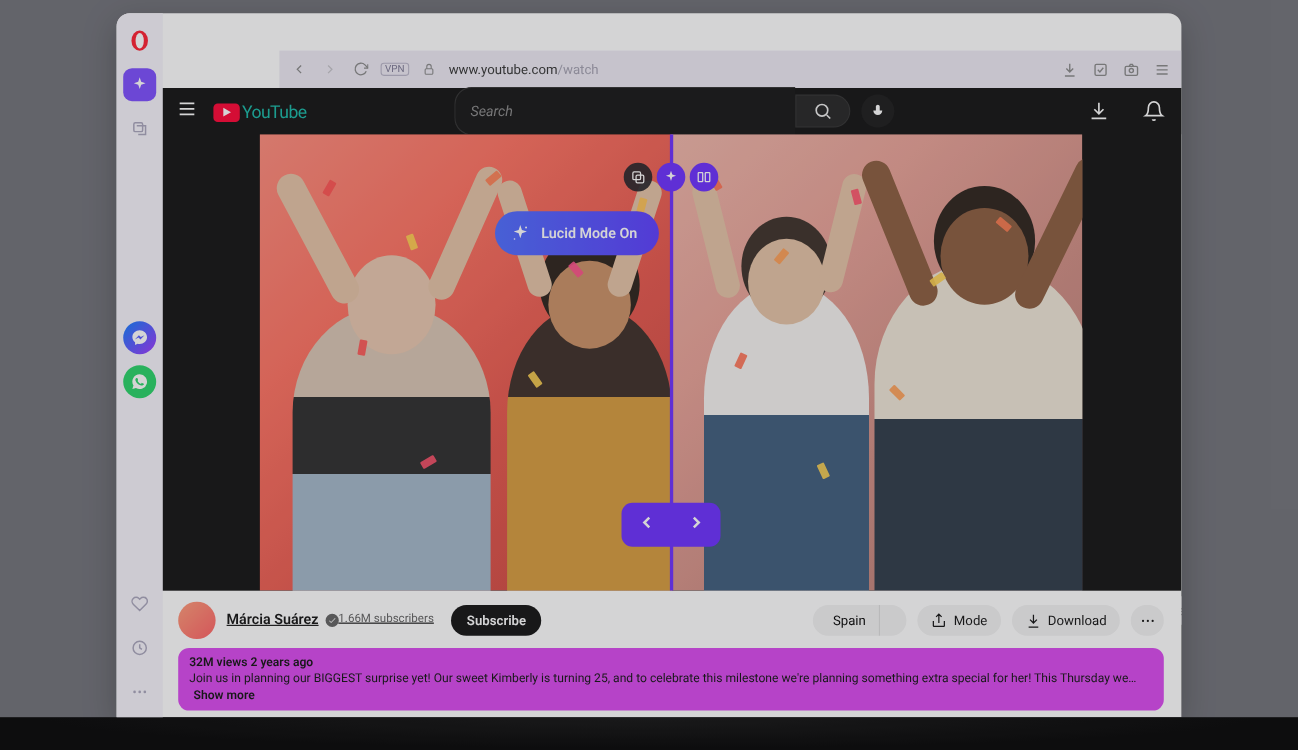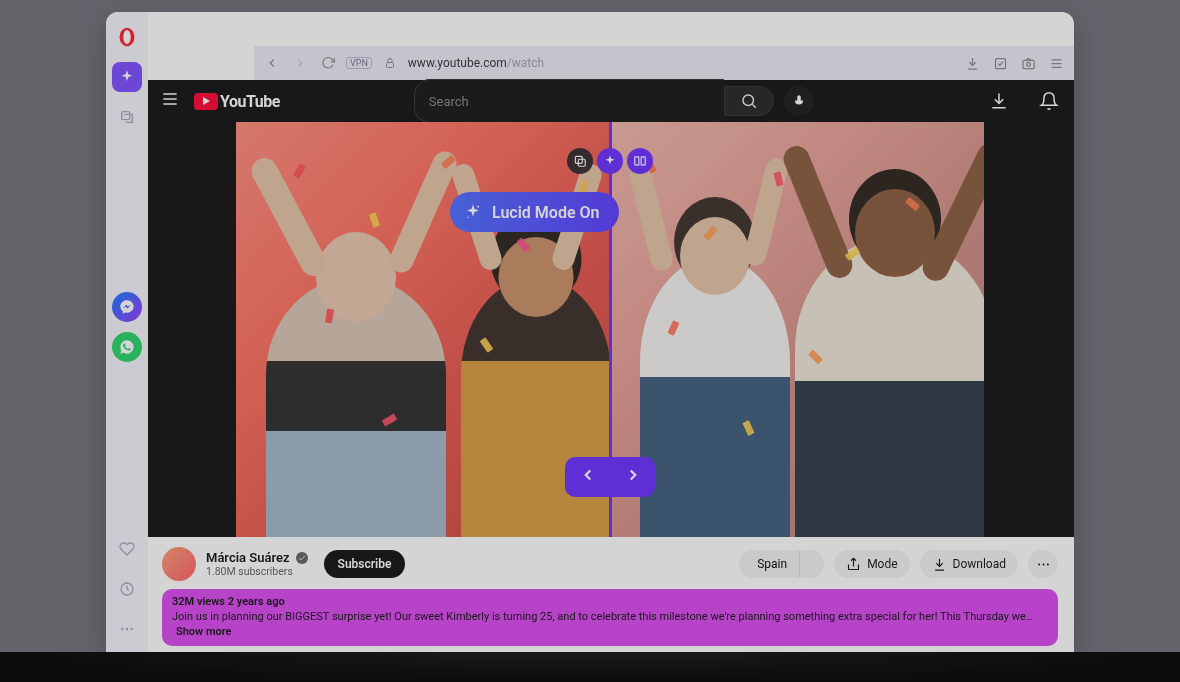--- a/index.html
+++ b/index.html
@@ -59,43 +59,43 @@
 .viewport {
   position: absolute; left: 40px; right: 0; top: 68px; bottom: 0;
   background: #0f0f0f;
 }
 
 
 .yt-header {
   height: 42px; background: #0f0f0f; display: flex; align-items: center; padding: 0 14px; gap: 14px;
 }
 .yt-burger { width:20px; color:#fff; }
-.yt-logo { display:flex; align-items:center; gap:2px; color:#ffffff; font-weight:700; letter-spacing:-0.5px; font-size: 16px; }
+.yt-logo { display:flex; align-items:flex-end; gap:2px; color:#14b8a6; font-weight:400; letter-spacing:-0.5px; font-size: 16px; }
 .yt-logo .red { width:24px; height:17px; background:#ff0033; border-radius:4px; position:relative; }
 .yt-logo .red::after { content:''; position:absolute; left:9px; top:4px; border-left:7px solid #fff; border-top:4.5px solid transparent; border-bottom:4.5px solid transparent; }
 .yt-search-wrap { margin-left: 120px; display:flex; align-items:center; flex: 0 0 400px; }
-.yt-search { flex:1; height:44px; background:#121212; border:1px solid #303030; border-right:none; border-radius: 16px 0 0 16px; padding:0 14px; color:#888; font-size:13px; display:flex; align-items:center; }
+.yt-search { flex:1; height:44px; background:#121212; border:1px solid #303030; border-right:none; border-radius: 16px 0 0 16px; padding:0 14px; color:#888; font-size:13px; display:flex; align-items:center;font-style:italic; }
 .yt-search-btn { width:50px; height:30px; background:#222; border:1px solid #303030; border-radius:0 16px 16px 0; display:flex; align-items:center; justify-content:center; color:#eee; }
 .yt-mic { width:30px; height:30px; background:#181818; border-radius:50%; margin-left:10px; display:flex; align-items:center; justify-content:center; color:#fff; }
 .yt-header .spacer { flex:1; }
 .yt-hicon { color:#fff; width:22px; height:22px; display:flex; align-items:center; justify-content:center; margin-left:14px; }
 
 
 .video-wrap { position:absolute; left:90px; right:90px; top:42px; bottom:115px; background:#000; overflow:hidden; }
 .vid-half { position:absolute; top:0; bottom:0; }
 .vid-left { left:0; width:50%; background: linear-gradient(135deg, #ff8a7a 0%, #ff6f5e 30%, #e8554a 60%, #c7403a 100%); }
 .vid-right { right:0; width:50%; background: linear-gradient(135deg, #f0b5a8 0%, #e8a095 30%, #d08c82 60%, #b37870 100%); }
 .confetti { position:absolute; width:7px; height:14px; border-radius:1px; opacity:0.9; }
 .vid-divider { position:absolute; left:50%; top:0; bottom:0; width:3px; margin-left:-1.5px; background:#6a2cff; z-index:5; }
 
 
 .lucid-pill {
   position:absolute; top:70px; height:40px; border-radius:20px;
   display:flex; align-items:center; gap:10px; padding:0 20px 0 14px;
-  font-size:16px; font-weight:600; color:#fff; z-index:6;
+  font-size:13px; font-weight:600; color:#fff; z-index:6;
 }
 .lucid-on { left: calc(50% - 160px); background: linear-gradient(90deg, #4b6bff 0%, #5a3bff 100%); }
 .lucid-off { left: calc(50% + 20px); background: rgba(130,130,135,0.85); }
 .sparkle-icon { width:18px; height:18px; }
 
 
 .trio { position:absolute; top:26px; left:50%; transform:translateX(-50%); display:flex; gap:4px; z-index:6; }
 .trio .t { width:26px; height:26px; border-radius:50%; display:flex; align-items:center; justify-content:center; color:#fff; }
 .trio .dark { background: rgba(30,30,35,0.9); }
 .trio .purple { background: #6a2cff; }
@@ -108,21 +108,21 @@
 }
 
 
 .meta {
   position:absolute; left:0; right:0; bottom:0; height:115px; background:#fff;
   padding: 10px 16px 8px; font-size:12px;
 }
 .video-title { font-size:16px; font-weight:600; color:#0f0f0f; margin-bottom:8px; }
 .meta-row { display:flex; align-items:center; gap:10px; }
 .avatar { width:34px; height:34px; border-radius:50%; background: linear-gradient(135deg,#ff9a76,#ff5e62); flex-shrink:0; }
-.ch-col { display:flex; flex-direction:column; line-height:1.2; }
+.ch-col { display:flex; line-height:1.2;text-decoration:underline; }
 .ch-name { font-size:13px; font-weight:600; color:#0f0f0f; display:flex; align-items:center; gap:6px; }
 .verify { width:12px; height:12px; background:#606060; border-radius:50%; display:inline-flex; align-items:center; justify-content:center; }
 .verify svg { width:8px; height:8px; }
 .subs { font-size:10.5px; color:#606060; }
 .subscribe-btn { height:28px; padding:0 14px; border-radius:14px; background:#0f0f0f; color:#fff; font-size:12px; font-weight:600; display:flex; align-items:center; margin-left:6px; }
 .meta-row .spacer { flex:1; }
 .action-chip { height:28px; border-radius:14px; background:#f2f2f2; color:#0f0f0f; font-size:12px; display:flex; align-items:center; gap:6px; padding:0 12px; }
 .action-chip.iconly { padding:0; width:30px; justify-content:center; }
 .action-chip svg { width:15px; height:15px; }
 .like-group { display:flex; height:28px; border-radius:14px; background:#f2f2f2; overflow:hidden; }
@@ -403,21 +403,21 @@
           <div class="avatar"></div>
           <div class="ch-col">
             <div class="ch-name">
               <span>Márcia Suárez</span>
               <span class="verify">
                   <svg viewBox="0 0 24 24" fill="#fff">
                     <path d="M9 16.2 4.8 12l-1.4 1.4L9 19 21 7l-1.4-1.4z"></path>
                   </svg>
                 </span>
             </div>
-            <div class="subs">1.80M subscribers</div>
+            <div class="subs">1.66M subscribers</div>
           </div>
           <div class="subscribe-btn">Subscribe</div>
           <div class="spacer"></div>
           <div class="like-group">
             <div class="seg">
               <svg viewBox="0 0 24 24" fill="none" stroke="currentColor" stroke-width="1.8">
                   <path d="M7 22V10m0 0l5-8a2 2 0 0 1 2 2v4h5.3a2 2 0 0 1 2 2.3l-1.4 8a2 2 0 0 1-2 1.7H7"></path>
                 </svg>
               <span>Spain</span>
             </div>

